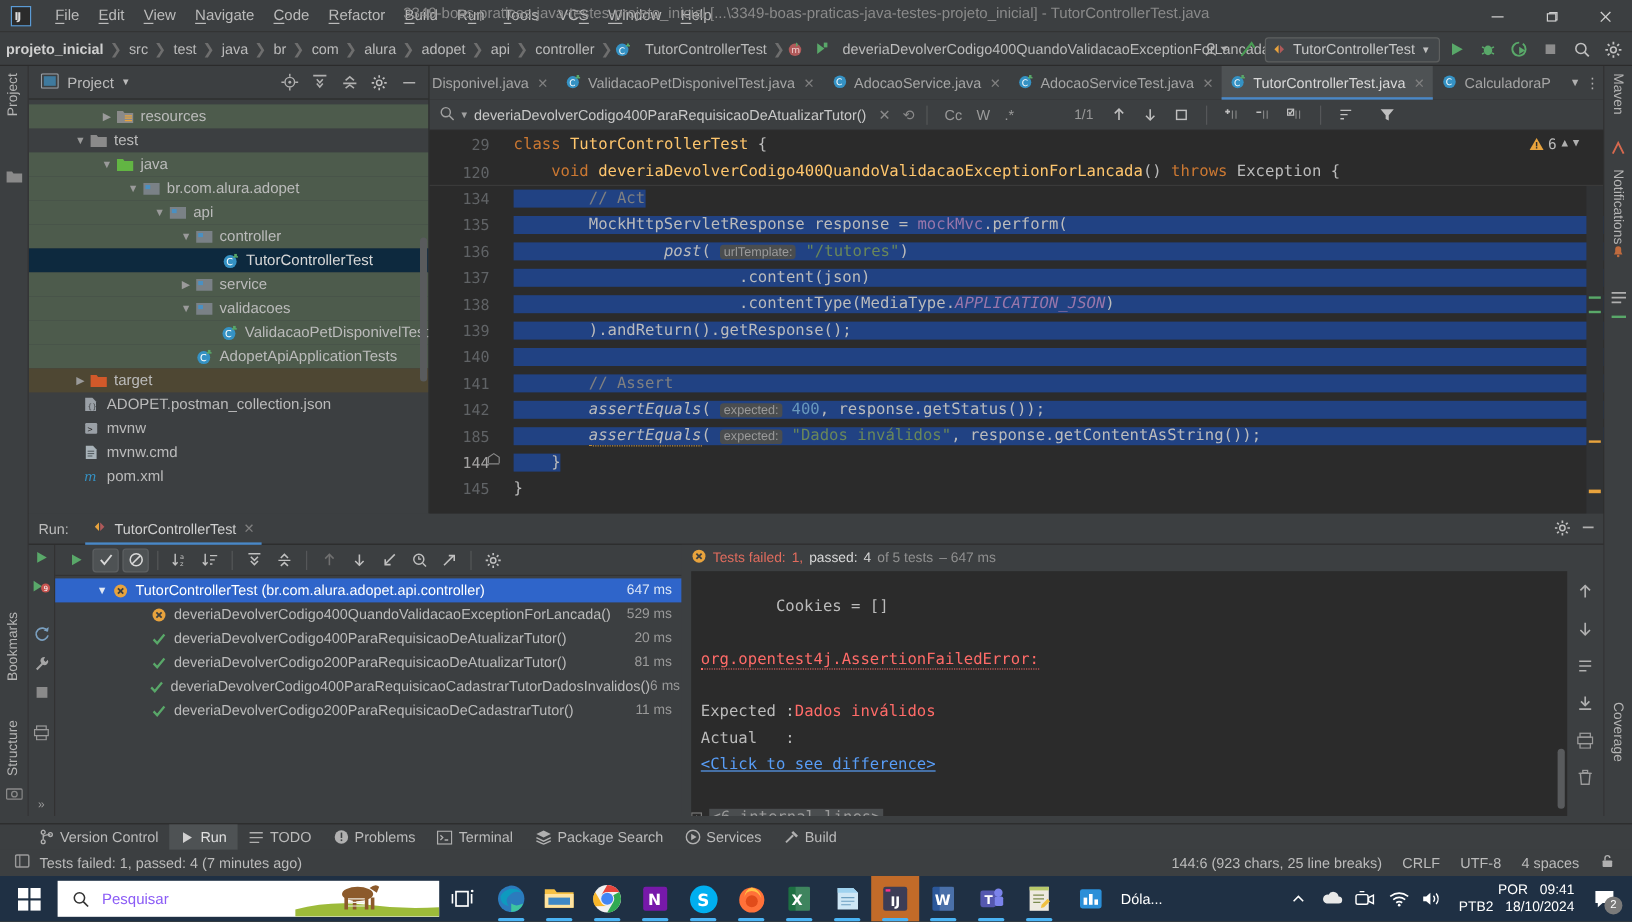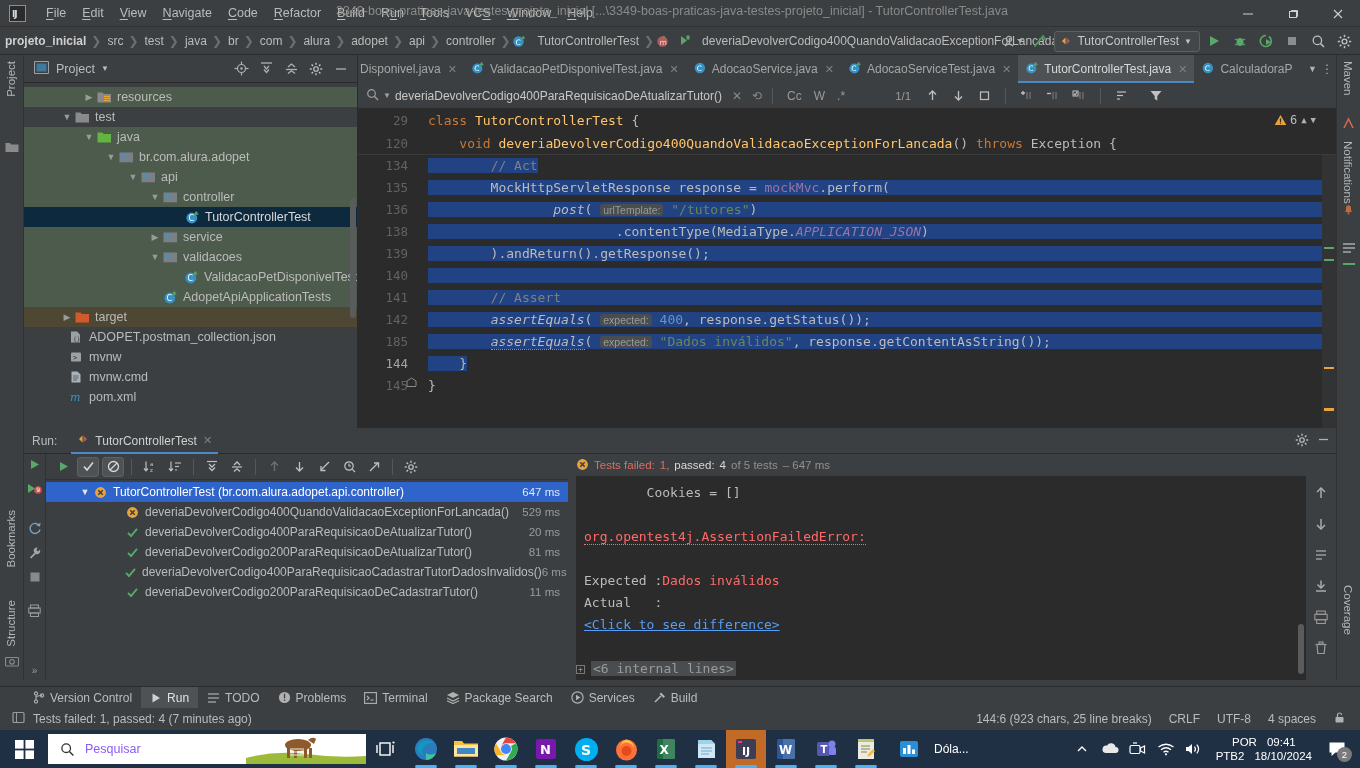--- a/index.html
+++ b/index.html
@@ -212,21 +212,21 @@
   .test-row.sel .test-time { color: #dce7f7; }
 
   .console-side { flex: 1; position: relative; background: #3c3f41; }
   .console-status {
     height: 22px; display: flex; align-items: center; gap: 5px; padding-left: 8px;
     font-size: 11.5px;
   }
   .console-out {
     position: absolute; left: 8px; right: 30px; top: 22px; bottom: 0;
     background: #2b2b2b; font-family: "DejaVu Sans Mono", monospace; font-size: 13px;
-    overflow: hidden; padding-top: 6px;
+    overflow: hidden; padding-top: 19px;
   }
   .c-line { height: 22px; line-height: 22px; white-space: pre; padding-left: 8px; }
   .c-red { color: #ff6b68; }
   .c-white { color: #bbbbbb; }
   .c-link { color: #589df6; text-decoration: underline; }
   .fold { display: inline-flex; align-items: center; justify-content: center;
           width: 9px; height: 9px; border: 1px solid #787878; color: #9a9a9a;
           font-size: 8px; line-height: 7px; margin-right: 6px; vertical-align: middle; }
   .fold-txt { background: #4a4d4f; color: #9a9a9a; padding: 0 2px; }
   .console-actions {
@@ -265,21 +265,21 @@
     gap: 10px; padding-left: 12px; position: relative; overflow: hidden;
   }
   .search-text { color: #8b5cf6; font-size: 12.5px; }
   .tb-icon { width: 40px; height: 38px; display: flex; align-items: center; justify-content: center; position: relative; }
   .tb-icon.running::after {
     content: ''; position: absolute; bottom: 0px; left: 9px; width: 22px; height: 3px; background: #4ab3f4; border-radius: 2px;
   }
   .tb-icon.active-app { background: #c26b29; }
   .tray { margin-left: auto; display: flex; align-items: center; gap: 0px; padding-right: 6px; }
   .tray-ico { width: 28px; height: 38px; display: flex; align-items: center; justify-content: center; }
-  .clock { display: flex; flex-direction: column; align-items: center; justify-content: center; padding: 0 8px; line-height: 14px; }
+  .clock { display: flex; flex-direction: column; align-items: flex-end; justify-content: center; padding: 0 8px; line-height: 14px; }
   .clock-row { display: flex; gap: 10px; }
   .clock span { font-size: 11.5px; color: #ffffff; }
   .notif { width: 34px; height: 38px; display: flex; align-items: center; justify-content: center; position: relative; }
   .notif-badge {
     position: absolute; right: 2px; bottom: 6px; width: 15px; height: 15px; border-radius: 50%;
     background: #7a7a7a; color: #fff; font-size: 9.5px; display: flex; align-items: center; justify-content: center;
   }
   .dola { color: #ffffff; font-size: 12px; margin-left: 2px; }
 </style>
 </head>
@@ -939,20 +939,24 @@
         <span class="gutter-num">134</span>
         <span class="code-text"><span class="sel">        <span class="cmt">// Act</span></span></span>
       </div>
       <div class="code-line">
         <span class="gutter-num">135</span>
         <span class="code-text"><span class="sel">        MockHttpServletResponse response = <span class="fld">mockMvc</span>.perform(                                                                                                                              </span></span>
       </div>
       <div class="code-line">
         <span class="gutter-num">136</span>
         <span class="code-text"><span class="sel">                <span class="stat">post</span>( <span class="hint">urlTemplate:</span> <span class="str">"/tutores"</span>)                                                                                                                        </span></span>
+      </div>
+      <div class="code-line">
+        <span class="gutter-num">137</span>
+        <span class="code-text"><span class="sel">                        .content(json)                                                                                                                          </span></span>
       </div>
       <div class="code-line">
         <span class="gutter-num">138</span>
         <span class="code-text"><span class="sel">                        .contentType(MediaType.<span class="sfield">APPLICATION_JSON</span>)                                                                                                  </span></span>
       </div>
       <div class="code-line">
         <span class="gutter-num">139</span>
         <span class="code-text"><span class="sel">        ).andReturn().getResponse();                                                                                                                            </span></span>
       </div>
       <div class="code-line">

